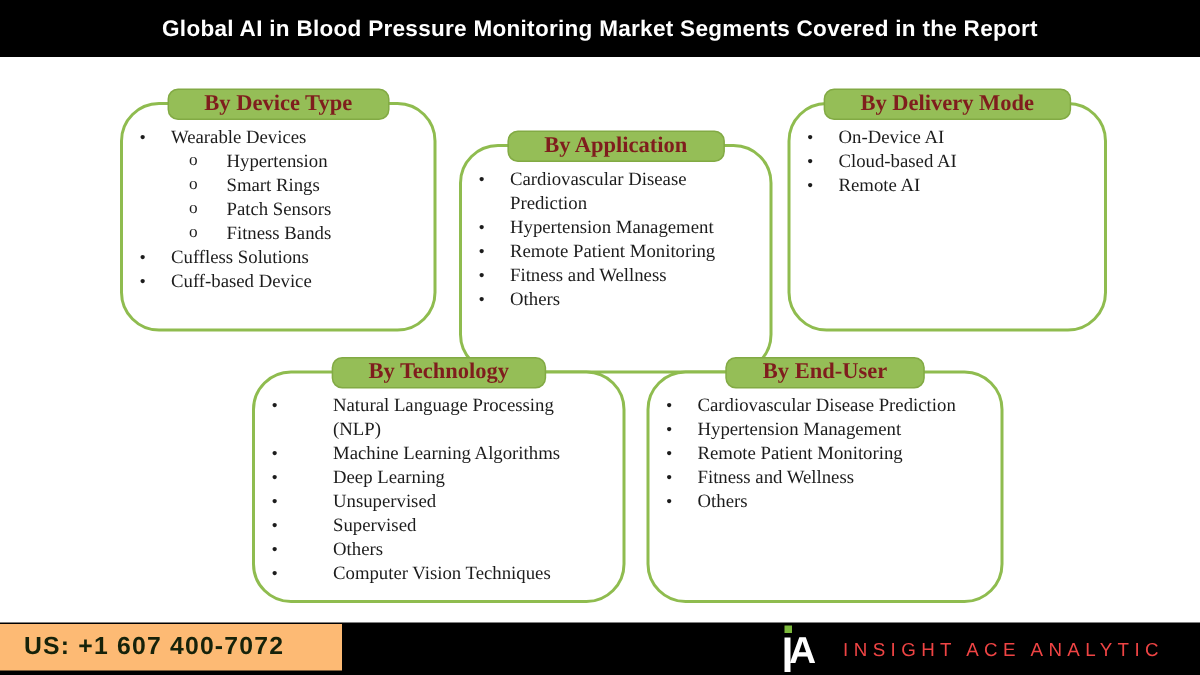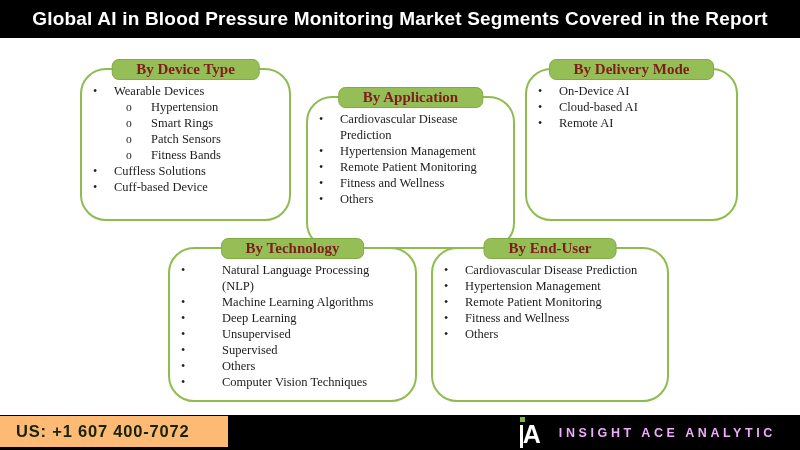--- a/index.html
+++ b/index.html
@@ -9,21 +9,21 @@
     font-family: "Liberation Serif", serif;
   }
 
   
   .title-bar {
     position: absolute; left: 0; top: 0; width: 800px; height: 38px;
     background: #000000; display: flex; align-items: center; justify-content: center;
   }
   .title-bar .title {
     color: #ffffff; font-family: "Liberation Sans", sans-serif;
-    font-weight: bold; font-size: 19px; letter-spacing: 0.2px; white-space: nowrap;
+    font-weight: bold; font-size: 15px; letter-spacing: 0.2px; white-space: nowrap;
   }
 
   
   .seg-box {
     position: absolute; background: #ffffff;
     border: 2px solid #8fbc4f; border-radius: 26px;
     box-sizing: border-box;
   }
   .seg-tab {
     position: absolute; top: -11px; left: 50%; transform: translateX(-50%);
@@ -66,22 +66,22 @@
   }
   .logo-mark { position: relative; width: 25px; height: 31px; }
   .logo-dot { position: absolute; left: 1px; top: 0; width: 5px; height: 5px; background: #7cb93c; }
   .logo-ibar { position: absolute; left: 1px; top: 8px; width: 3.5px; height: 23px; background: #ffffff; }
   .logo-a {
     position: absolute; left: 4px; top: 4px;
     font-family: "Liberation Sans", sans-serif; font-weight: bold;
     font-size: 25px; line-height: 27px; color: #ffffff;
   }
   .brand-name {
-    color: #f0abfc; font-family: "Liberation Sans", sans-serif;
-    font-weight: bold; font-size: 12.5px; letter-spacing: 3.6px; white-space: nowrap; text-align: right;
+    color: #ef4444; font-family: "Liberation Sans", sans-serif;
+    font-weight: normal; font-size: 12.5px; letter-spacing: 3.6px; white-space: nowrap; text-align: right;
   }
 </style>
 </head>
 <body>
 
 <div class="canvas">
 
   <div class="title-bar">
     <span class="title">Global AI in Blood Pressure Monitoring Market Segments Covered in the Report</span>
   </div>

